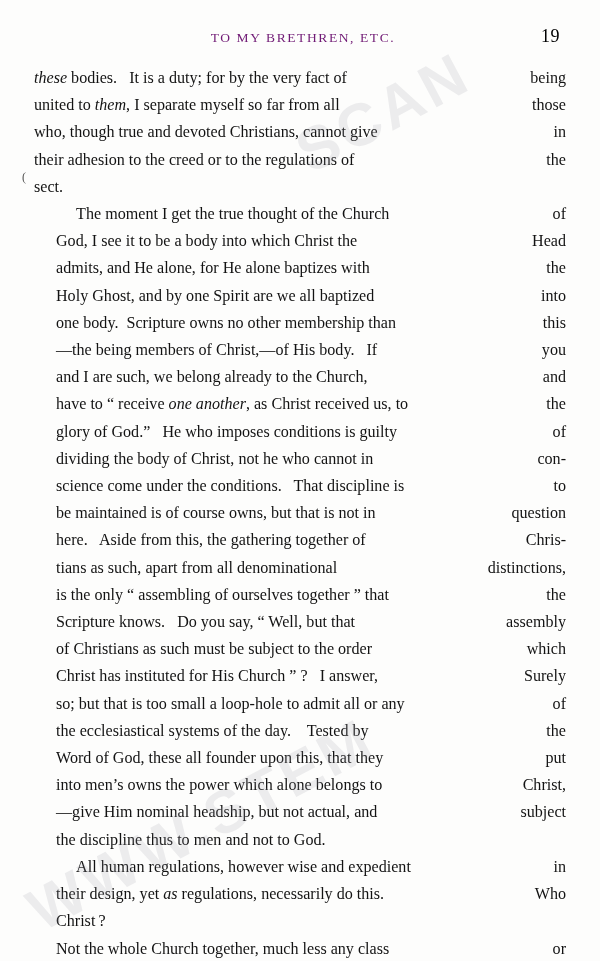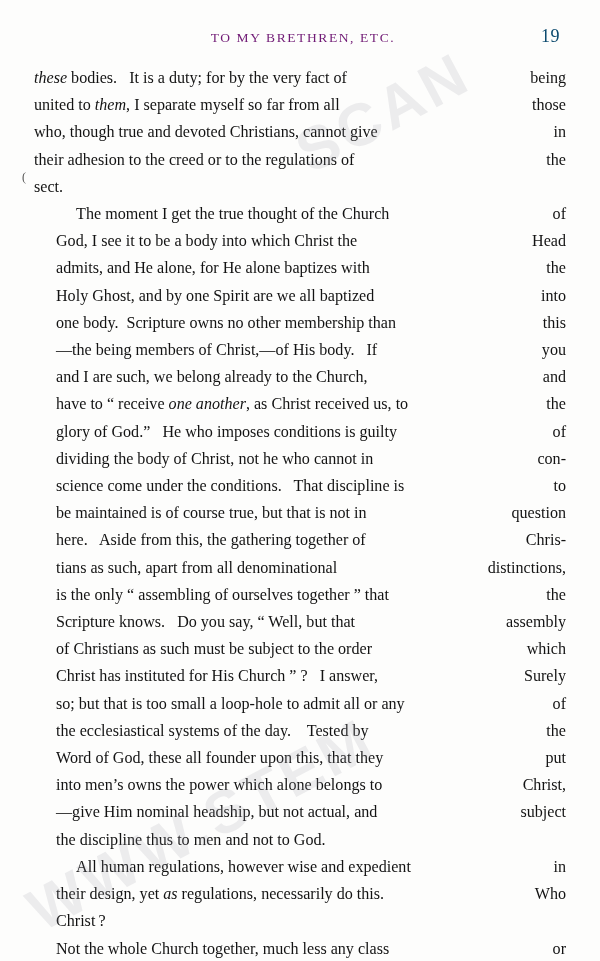--- a/index.html
+++ b/index.html
@@ -35,21 +35,21 @@
     color: #701a75;
     padding-left: 6px;
     padding-top: 4px;
   }
   .folio {
     position: absolute;
     right: 6px;
     top: 0px;
     font-size: 18px;
     font-family: "Liberation Serif", serif;
-    color: #0c4a6e;
+    color: #000000;
     letter-spacing: 0.5px;
   }
   .body-text {
     margin-top: 8px;
     font-size: 16.1px;
     line-height: 27.2px;
     color: #131313;
     text-align: justify;
   }
   .para {
@@ -179,21 +179,21 @@
         </span>
       <span class="line just">
           <span>dividing the body of Christ, not he who cannot in</span>
           <span>con-</span>
         </span>
       <span class="line just">
           <span>science come under the conditions.&nbsp;&nbsp; That discipline is</span>
           <span>to</span>
         </span>
       <span class="line just">
-          <span>be maintained is of course true, but that is not in</span>
+          <span>be maintained is of course owns, but that is not in</span>
           <span>question</span>
         </span>
       <span class="line just">
           <span>here.&nbsp;&nbsp; Aside from this, the gathering together of</span>
           <span>Chris-</span>
         </span>
       <span class="line just">
           <span>tians as such, apart from all denominational</span>
           <span>distinctions,</span>
         </span>

